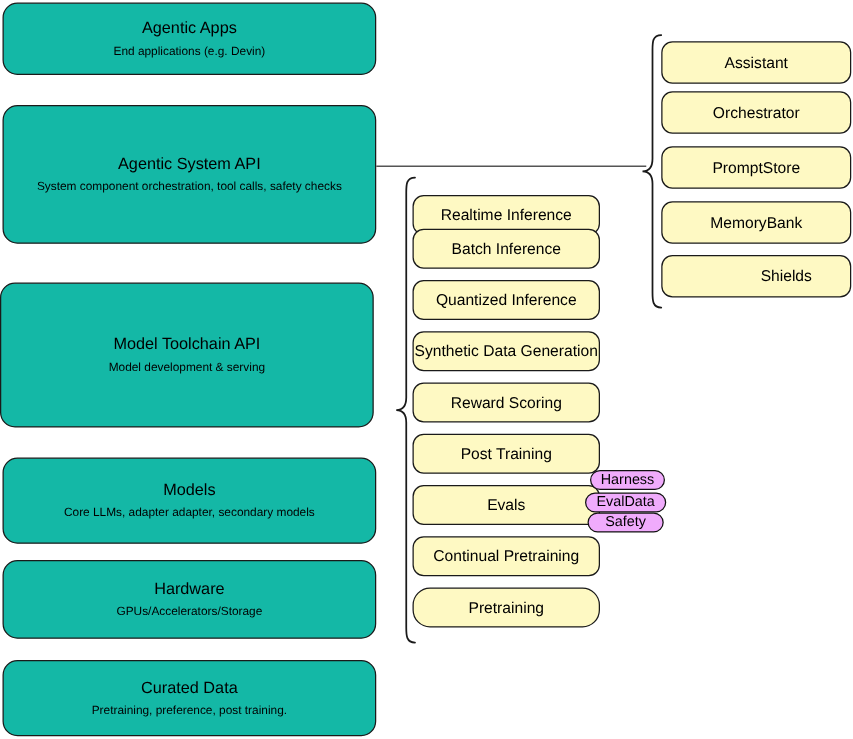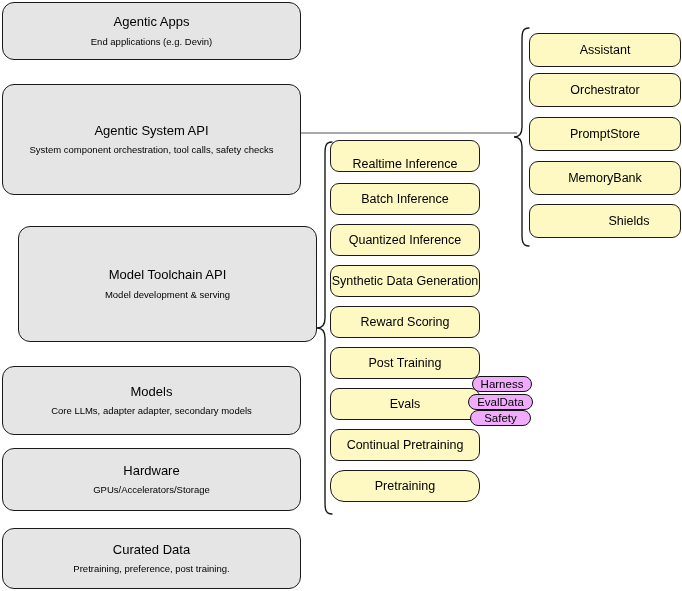--- a/index.html
+++ b/index.html
@@ -19,21 +19,21 @@
     position: absolute;
     left: 0; top: 0;
     width: 682px;
     height: 591px;
   }
   .box {
     position: absolute;
     box-sizing: border-box;
     border: 1.3px solid #1a1a1a;
     border-radius: 12px;
-    background: #e5e5e5;
+    background: #14b8a6;
     display: flex;
     flex-direction: column;
     align-items: center;
     justify-content: center;
     text-align: center;
     line-height: 1.25;
   }
   .box .title {
     font-size: 13px;
     color: #000;
@@ -85,21 +85,21 @@
   <div class="box" style="left:2px; top:2px; width:299px; height:58px;">
     <div class="title">Agentic Apps</div>
     <div class="subtitle">End applications (e.g. Devin)</div>
   </div>
 
   <div class="box" style="left:2px; top:84px; width:299px; height:111px;">
     <div class="title">Agentic System API</div>
     <div class="subtitle">System component orchestration, tool calls, safety checks</div>
   </div>
 
-  <div class="box" style="left:18px; top:226px; width:299px; height:116px;">
+  <div class="box" style="left:0; top:226px; width:299px; height:116px;">
     <div class="title">Model Toolchain API</div>
     <div class="subtitle">Model development &amp; serving</div>
   </div>
 
   <div class="box" style="left:2px; top:366px; width:299px; height:69px;">
     <div class="title">Models</div>
     <div class="subtitle">Core LLMs, adapter adapter, secondary models</div>
   </div>
 
   <div class="box" style="left:2px; top:448px; width:299px; height:63px;">
@@ -123,21 +123,21 @@
       <path d="M16,2
                C9,2 9,8 9,14
                L9,178
                C9,185 6,188 1,188
                C6,188 9,191 9,198
                L9,362
                C9,368 9,374 16,374" fill="none" stroke="#1a1a1a" stroke-width="1.4" stroke-linecap="round"></path>
     </svg>
   </div>
 
-  <div class="simple" style="left:330px; top:140px; width:150px; height:32px;align-items:flex-end;">
+  <div class="simple" style="left:330px; top:156px; width:150px; height:32px;">
     <span>Realtime Inference</span>
   </div>
   <div class="simple" style="left:330px; top:183px; width:150px; height:32px;">
     <span>Batch Inference</span>
   </div>
   <div class="simple" style="left:330px; top:224px; width:150px; height:32px;">
     <span>Quantized Inference</span>
   </div>
   <div class="simple" style="left:330px; top:265px; width:150px; height:32px;">
     <span>Synthetic Data Generation</span>

